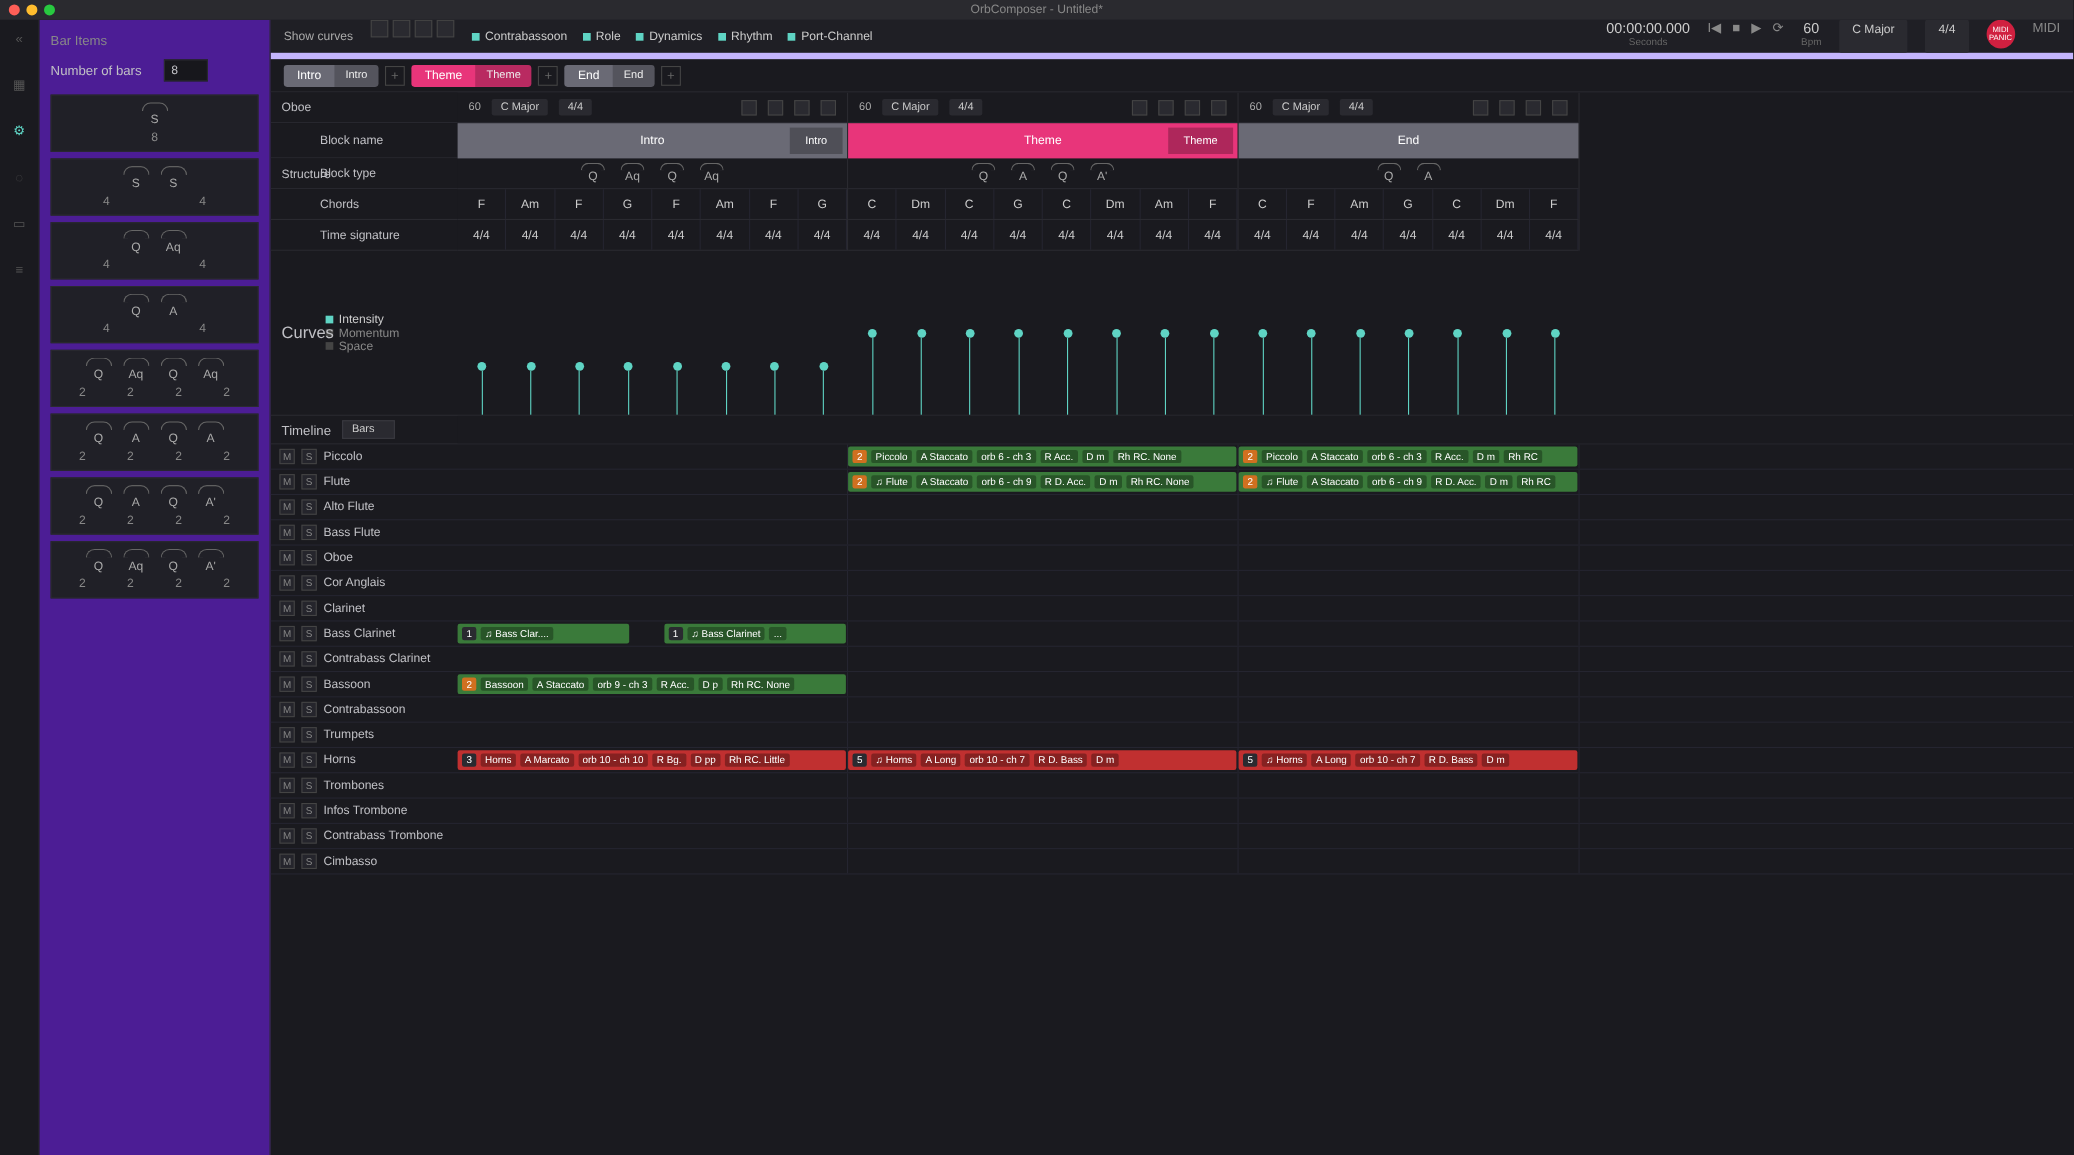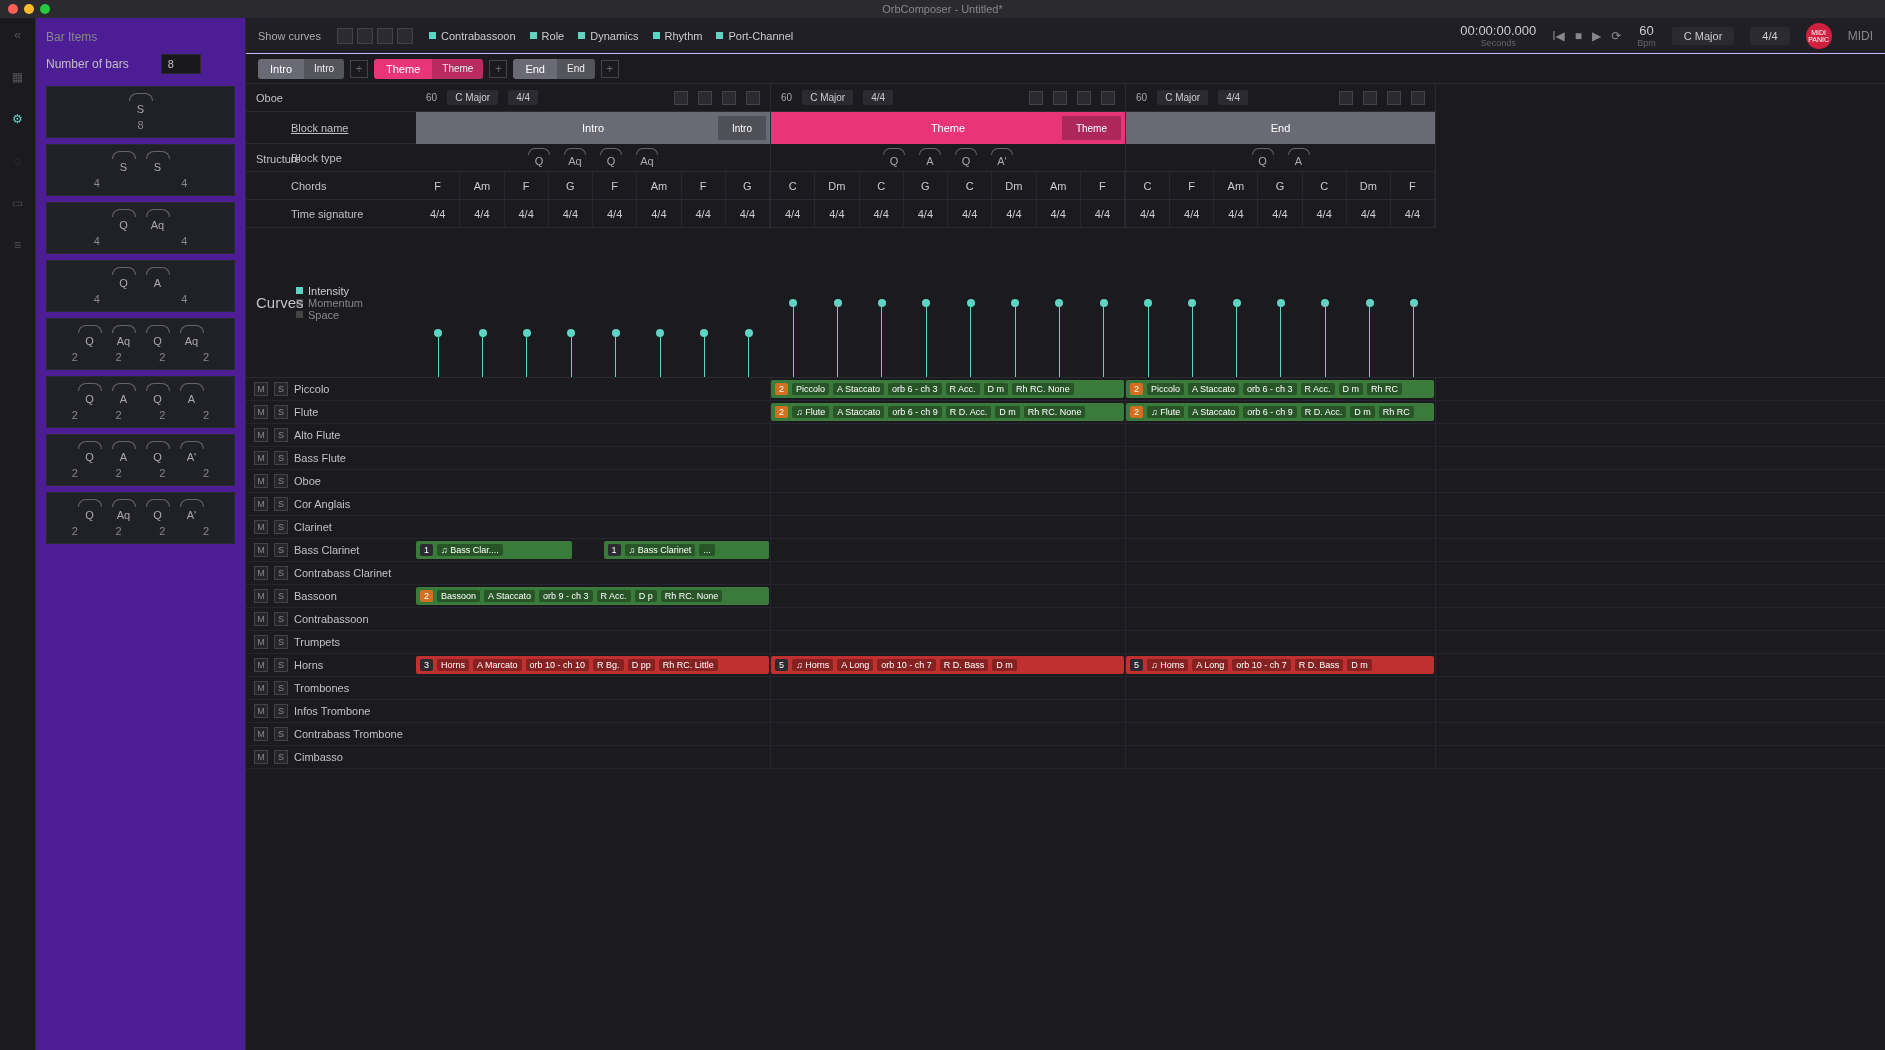--- a/index.html
+++ b/index.html
@@ -10,31 +10,31 @@
 .tl-red{background:#ff5f57;}
 .tl-yel{background:#ffbd2e;}
 .tl-grn{background:#28c940;}
 .titlebar-title{position:absolute;left:50%;transform:translateX(-50%);color:#888;font-size:11px;}
 .app{display:flex;height:calc(100vh - 18px);}
 .leftrail{width:36px;background:#1a1a1f;border-right:1px solid #2a2a30;display:flex;flex-direction:column;align-items:center;padding-top:8px;gap:24px;}
 .leftrail .rail-btn{width:18px;height:18px;display:flex;align-items:center;justify-content:center;color:#555;cursor:pointer;}
 .leftrail .rail-btn.active{color:#5fd4c4;}
 .sidebar{width:210px;background:#4c1d95;border-right:1px solid #2a2a30;padding:8px 10px;overflow-y:auto;}
 .sidebar-title{color:#888;font-size:12px;padding:4px 0 10px;}
-.numbars{display:flex;align-items:center;gap:32px;margin-bottom:12px;}
+.numbars{display:flex;align-items:center;gap:20px;margin-bottom:12px;}
 .numbars input{background:#17171c;border:1px solid #2a2a30;color:#c0c0c5;width:40px;padding:3px 6px;font-size:11px;}
 .slot{background:#202027;border:1px solid #2a2a30;margin-bottom:6px;padding:6px;}
 .slot-header{display:flex;justify-content:center;gap:10px;margin-bottom:4px;}
 .slot-cell{display:flex;flex-direction:column;align-items:center;gap:2px;}
 .arc{width:24px;height:8px;border:1px solid #666;border-bottom:none;border-radius:12px 12px 0 0;}
 .slot-letter{font-size:11px;color:#aaa;}
 .slot-footer{display:flex;justify-content:space-around;color:#888;font-size:11px;}
 .slot-single .slot-footer{justify-content:center;}
 .main{flex:1;display:flex;flex-direction:column;overflow:hidden;}
-.toolbar{height:36px;background:#1f1f25;border-bottom:1px solid #c4b5fd;display:flex;align-items:center;padding:0 12px;gap:16px;}
+.toolbar{height:36px;background:#1f1f25;border-bottom:6px solid #c4b5fd;display:flex;padding:0 12px;gap:16px;}
 .btn-show{background:none;border:none;color:#aaa;font-size:11px;cursor:pointer;}
 .icon-group{display:flex;gap:4px;}
 .icon-sq{width:16px;height:16px;border:1px solid #444;background:#2a2a30;}
 .legend{display:flex;gap:14px;}
 .leg-item{display:flex;align-items:center;gap:5px;font-size:11px;color:#ccc;}
 .leg-dot{width:7px;height:7px;background:#5fd4c4;}
 .timecode{text-align:center;color:#888;}
 .timecode .tc-val{color:#ccc;font-size:13px;}
 .timecode .tc-lbl{font-size:9px;color:#666;}
 .transport{display:flex;gap:10px;color:#888;}
@@ -359,21 +359,21 @@
             <span>End</span>
           </div>
           <div class="add-block">+</div>
         </div>
     </div>
 
     <div class="content">
       <div class="grid">
         <div class="leftcol">
           <div class="inforow">Oboe</div>
-          <div class="inforow tall" style="padding-left:45px;text-decoration:underline;">
+          <div class="inforow tall" style="padding-left:45px;">
               <span>Block name</span>
             </div>
           <div class="inforow" style="padding-left:45px;">
               <span>Block type</span>
             </div>
           <div class="inforow" style="padding-left:45px;">
               <span>Chords</span>
             </div>
           <div class="inforow" style="padding-left:45px;">
               <span>Time signature</span>
@@ -648,20 +648,27 @@
                 <div class="lolli-stem" style="height:70px;"></div>
               </div>
               <div class="lolli">
                 <div class="lolli-dot"></div>
                 <div class="lolli-stem" style="height:70px;"></div>
               </div>
             </div>
           </div>
       </div>
 
+      <div class="timeline-hdr">
+        <div class="tl-left">
+          <span>Timeline</span>
+          <span class="tl-select">Bars</span>
+        </div>
+        <div class="tl-ruler"></div>
+      </div>
 
       <div class="tracks" id="tracks">
           <div class="track">
             <div class="track-head">
               <div class="ms-btn">M</div>
               <div class="ms-btn">S</div>
               <span>Piccolo</span>
             </div>
             <div class="track-lane">
               <div class="lane-seg" style="width:355px;"></div>

